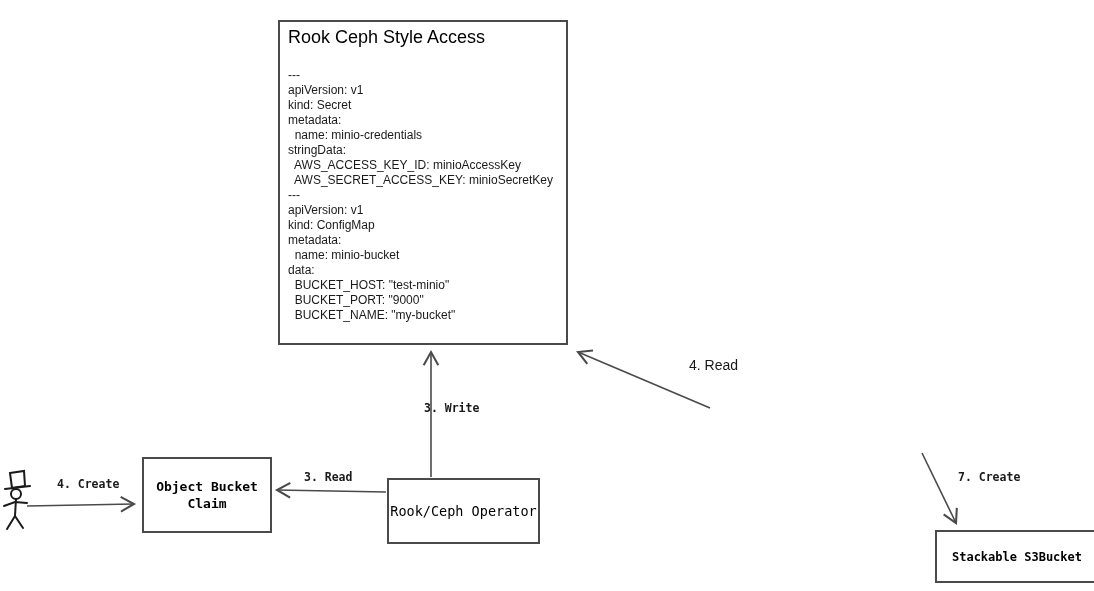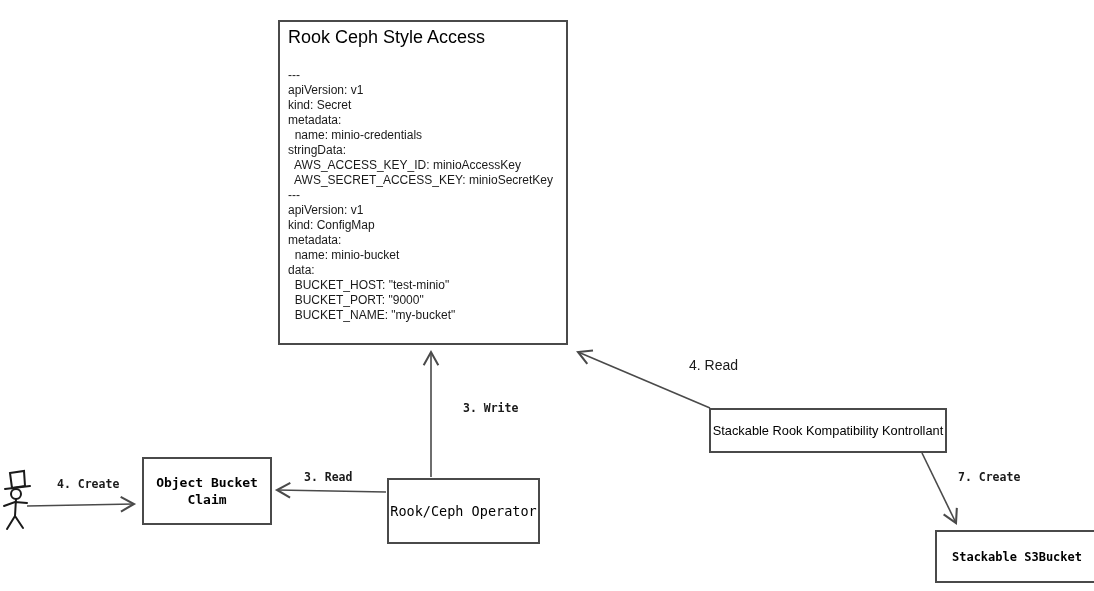--- a/index.html
+++ b/index.html
@@ -40,21 +40,21 @@
   .node {
     border: 2px solid #4a4a4a;
     box-sizing: border-box;
     background: #ffffff;
     display: flex;
     align-items: center;
     justify-content: center;
     text-align: center;
   }
   .node-obc {
-    left: 142px; top: 457px; width: 130px; height: 68px;
+    left: 142px; top: 457px; width: 130px; height: 76px;
     font-family: "DejaVu Sans Mono", monospace;
     font-size: 13px; font-weight: 600; line-height: 17px;
   }
   .node-operator {
     left: 387px; top: 478px; width: 153px; height: 66px;
     font-family: "DejaVu Sans Mono", monospace;
     font-size: 13.5px; font-weight: 400;
     white-space: nowrap;
   }
   .node-kontrollant {
@@ -78,21 +78,21 @@
     color: #1a1a1a;
     white-space: nowrap;
   }
   .edge-label.sans {
     font-family: "Liberation Sans", sans-serif;
     font-size: 14px;
     font-weight: 400;
   }
   #lbl-e1 { left: 57px;  top: 477px; }
   #lbl-e2 { left: 304px; top: 470px; }
-  #lbl-e3 { left: 463px; top: 401px; }
+  #lbl-e3 { left: 424px; top: 401px; }
   #lbl-e4 { left: 649px; top: 357px; margin-left: 40px; }
   #lbl-e5 { left: 958px; top: 470px; }
   
   #diagram-svg { position: absolute; left: 0; top: 0; width: 1094px; height: 591px; }
 </style>
 </head>
 <body>
 
 <div id="canvas">
 
@@ -155,23 +155,20 @@
   </div>
 
   <div class="abs node node-obc">
     <span>Object Bucket Claim</span>
   </div>
 
   <div class="abs node node-operator">
     <span>Rook/Ceph Operator</span>
   </div>
 
-  <div class="abs node node-kontrollant">
-    <span>Stackable Rook Kompatibility Kontrollant</span>
-  </div>
 
   <div class="abs node node-s3bucket">
     <span>Stackable S3Bucket</span>
   </div>
 
   <div id="lbl-e1" class="edge-label">4. Create</div>
   <div id="lbl-e2" class="edge-label">3. Read</div>
   <div id="lbl-e3" class="edge-label">3. Write</div>
   <div id="lbl-e4" class="edge-label sans">4. Read</div>
   <div id="lbl-e5" class="edge-label">7. Create</div>

